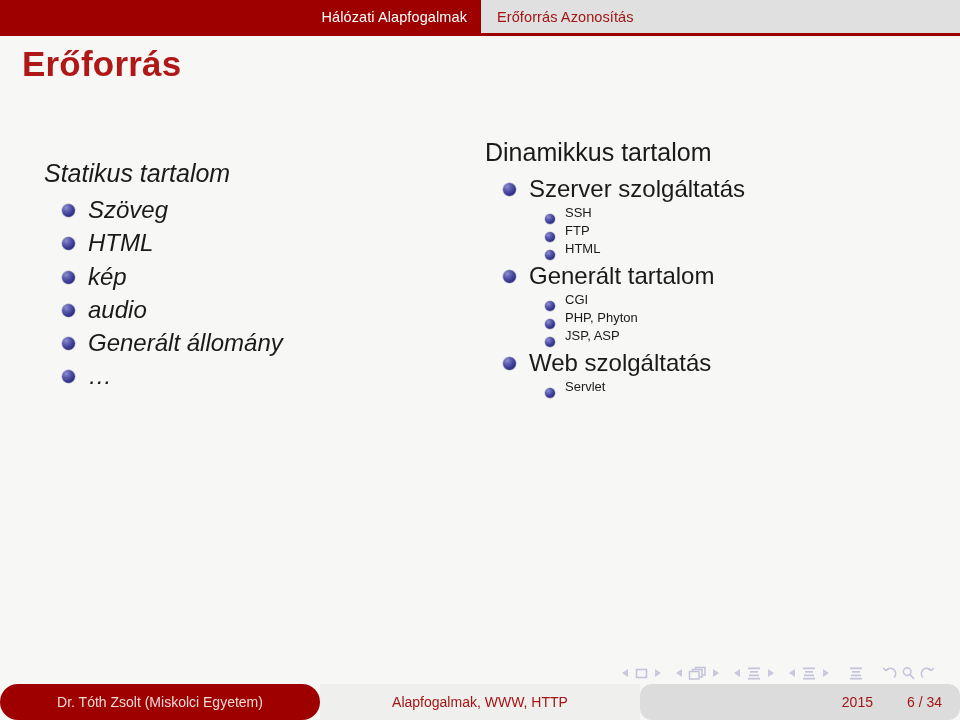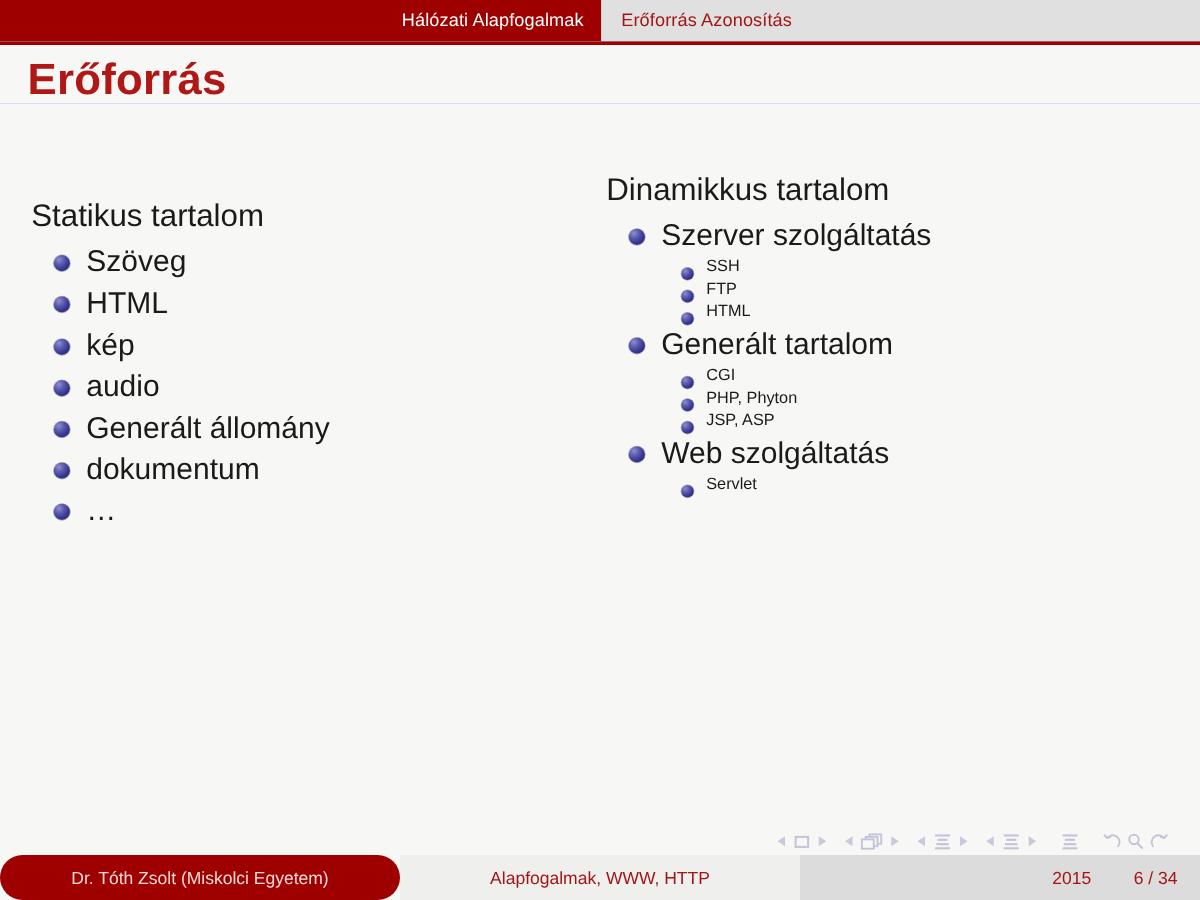--- a/index.html
+++ b/index.html
@@ -83,21 +83,21 @@
   
   .body-zone {
     flex: 1 1 auto;
     position: relative;
     background: #f7f7f5;
   }
   .col {
     position: absolute;
     top: 0;
   }
-  .col-left  { left: 25px;  width: 440px; top: 76px; }
+  .col-left  { left: 44px;  width: 440px; top: 76px; font-style: italic; }
   .col-right { left: 485px; width: 460px; top: 55px; }
 
   .blocktitle {
     font-size: 25px;
     color: #1a1a1a;
     margin: 0 0 6px 0;
     line-height: 1.18;
     white-space: nowrap;
   }
 
@@ -207,20 +207,21 @@
     justify-content: center;
     padding: 0 6px;
   }
   .foot-meta {
     flex: 1 1 auto;
     background: #dcdcdc;
     color: #a31515;
     justify-content: flex-end;
     padding-right: 18px;
     gap: 34px;
+    border-radius: 12px;
   }
 </style>
 </head>
 <body>
 
 <div class="slide">
 
   <div class="headbar">
     <div class="head-seg seg-active">
       <span>Hálózati Alapfogalmak</span>
@@ -252,24 +253,20 @@
           <span class="ball"></span>
           <span class="itxt">kép</span>
         </li>
         <li>
           <span class="ball"></span>
           <span class="itxt">audio</span>
         </li>
         <li>
           <span class="ball"></span>
           <span class="itxt">Generált állomány</span>
-        </li>
-        <li>
-          <span class="ball"></span>
-          <span class="itxt">dokumentum</span>
         </li>
         <li>
           <span class="ball"></span>
           <span class="itxt">…</span>
         </li>
       </ul>
     </div>
 
     <div class="col col-right">
       <p class="blocktitle">Dinamikkus tartalom</p>

